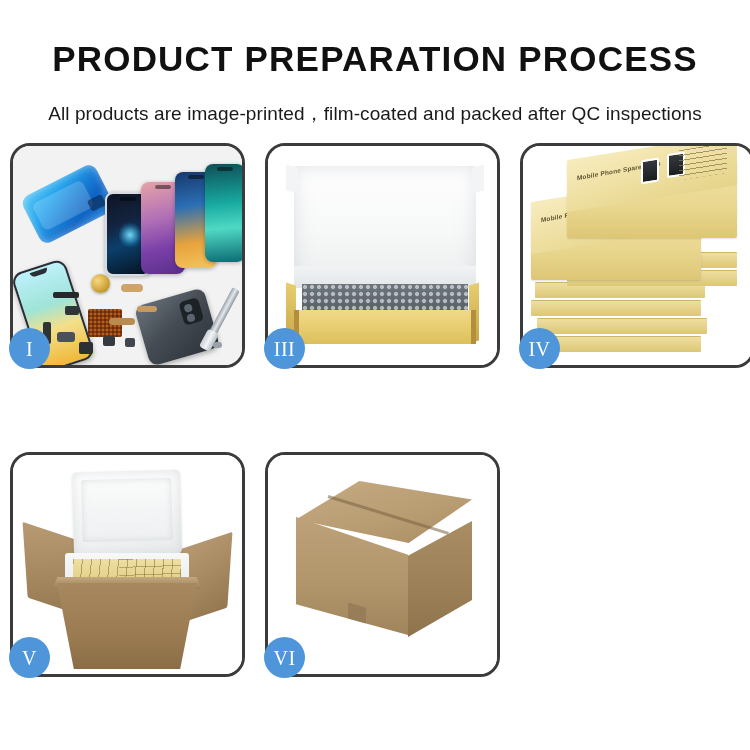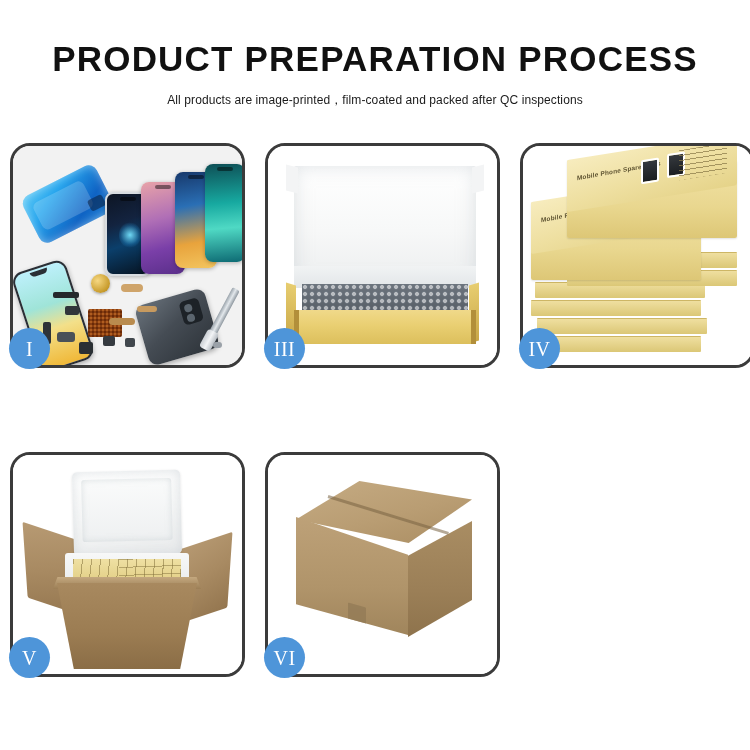--- a/index.html
+++ b/index.html
@@ -12,21 +12,21 @@
   }
   .page { position: relative; width: 750px; height: 632px; background: #fff; }
 
   
   .header { position: absolute; left: 0; top: 40px; width: 750px; text-align: center; }
   .title {
     font-size: 35px; font-weight: 700; letter-spacing: 1.2px;
     color: #111; line-height: 1.1; white-space: nowrap;
   }
   .subtitle {
-    margin-top: 13px; font-size: 12px; font-weight: 400;
+    margin-top: 22px; font-size: 19px; font-weight: 400;
     color: #1a1a1a; letter-spacing: .1px; white-space: nowrap;
   }
 
   
   .grid {
     position: absolute; left: 10px; top: 143px;
     width: 735px; height: 535px;
     display: grid;
     grid-template-columns: 235px 235px 235px;
     grid-template-rows: 225px 225px;

